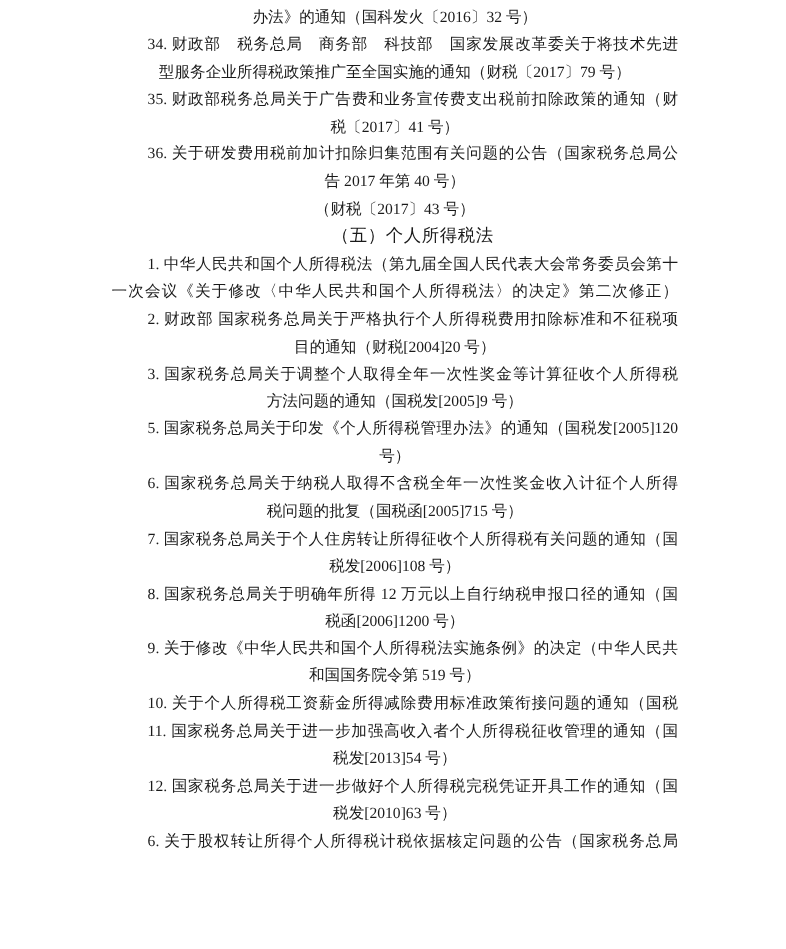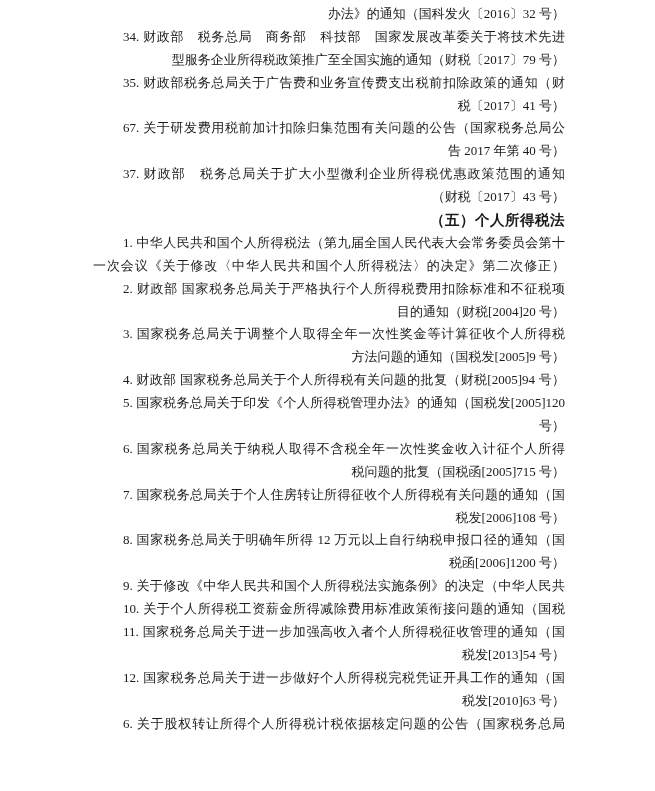--- a/index.html
+++ b/index.html
@@ -19,68 +19,67 @@
     top: 3px;
     width: 472px;
     font-family: "Liberation Serif", "DejaVu Serif", serif;
     font-size: 13px;
     color: #1a1a1a;
     line-height: 22.9px;
   }
   .line {
     height: 22.9px;
     white-space: nowrap;
-    text-align: right;
+    text-align: center;
   }
   .line.justify {
     white-space: normal;
     text-align: justify;
     text-align-last: justify;
   }
   .line.indent {
     text-indent: 30px;
   }
   .line.bold {
-    font-weight: bold;
+    font-weight: normal;
     font-size: 14.5px;
     font-family: "Liberation Sans", "DejaVu Sans", sans-serif;
     letter-spacing: 0.5px;
   }
 </style>
 </head>
 <body>
 
 <div class="page">
   <div class="doc-body" id="doc-body">
       <div class="line">办法》的通知（国科发火〔2016〕32 号）</div>
       <div class="line indent justify">34. 财政部　税务总局　商务部　科技部　国家发展改革委关于将技术先进</div>
       <div class="line">型服务企业所得税政策推广至全国实施的通知（财税〔2017〕79 号）</div>
       <div class="line indent justify">35. 财政部税务总局关于广告费和业务宣传费支出税前扣除政策的通知（财</div>
       <div class="line">税〔2017〕41 号）</div>
-      <div class="line indent justify">67. 关于研发费用税前加计扣除归集范围有关问题的公告（国家税务总局公</div>
+      <div class="line indent justify">36. 关于研发费用税前加计扣除归集范围有关问题的公告（国家税务总局公</div>
       <div class="line">告 2017 年第 40 号）</div>
-      <div class="line indent justify">37. 财政部　税务总局关于扩大小型微利企业所得税优惠政策范围的通知</div>
       <div class="line">（财税〔2017〕43 号）</div>
       <div class="line indent bold">（五）个人所得税法</div>
       <div class="line indent justify">1. 中华人民共和国个人所得税法（第九届全国人民代表大会常务委员会第十</div>
       <div class="line justify">一次会议《关于修改〈中华人民共和国个人所得税法〉的决定》第二次修正）</div>
       <div class="line indent justify">2. 财政部 国家税务总局关于严格执行个人所得税费用扣除标准和不征税项</div>
       <div class="line">目的通知（财税[2004]20 号）</div>
       <div class="line indent justify">3. 国家税务总局关于调整个人取得全年一次性奖金等计算征收个人所得税</div>
       <div class="line">方法问题的通知（国税发[2005]9 号）</div>
-      <div class="line indent justify">4. 财政部 国家税务总局关于个人所得税有关问题的批复（财税[2005]94 号）</div>
       <div class="line indent justify">5. 国家税务总局关于印发《个人所得税管理办法》的通知（国税发[2005]120</div>
       <div class="line">号）</div>
       <div class="line indent justify">6. 国家税务总局关于纳税人取得不含税全年一次性奖金收入计征个人所得</div>
       <div class="line">税问题的批复（国税函[2005]715 号）</div>
       <div class="line indent justify">7. 国家税务总局关于个人住房转让所得征收个人所得税有关问题的通知（国</div>
       <div class="line">税发[2006]108 号）</div>
       <div class="line indent justify">8. 国家税务总局关于明确年所得 12 万元以上自行纳税申报口径的通知（国</div>
       <div class="line">税函[2006]1200 号）</div>
       <div class="line indent justify">9. 关于修改《中华人民共和国个人所得税法实施条例》的决定（中华人民共</div>
+      <div class="line">和国国务院令第 519 号）</div>
       <div class="line indent justify">10. 关于个人所得税工资薪金所得减除费用标准政策衔接问题的通知（国税</div>
       <div class="line indent justify">11. 国家税务总局关于进一步加强高收入者个人所得税征收管理的通知（国</div>
       <div class="line">税发[2013]54 号）</div>
       <div class="line indent justify">12. 国家税务总局关于进一步做好个人所得税完税凭证开具工作的通知（国</div>
       <div class="line">税发[2010]63 号）</div>
       <div class="line indent justify">6. 关于股权转让所得个人所得税计税依据核定问题的公告（国家税务总局</div>
     </div>
 </div>
 
 </body></html>

